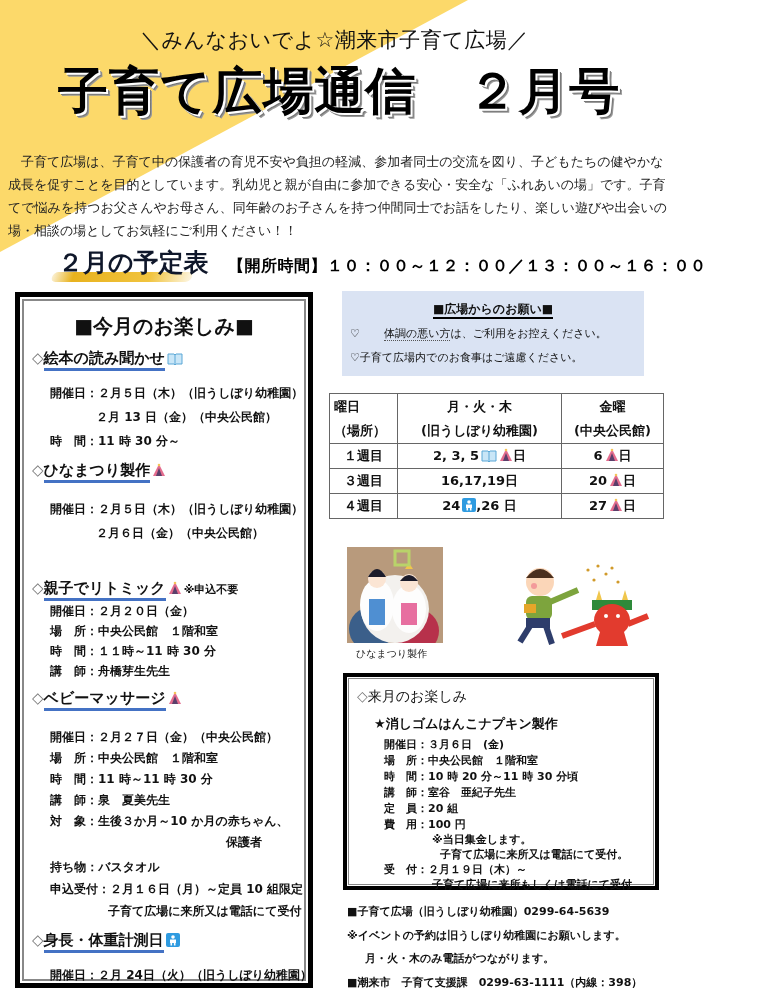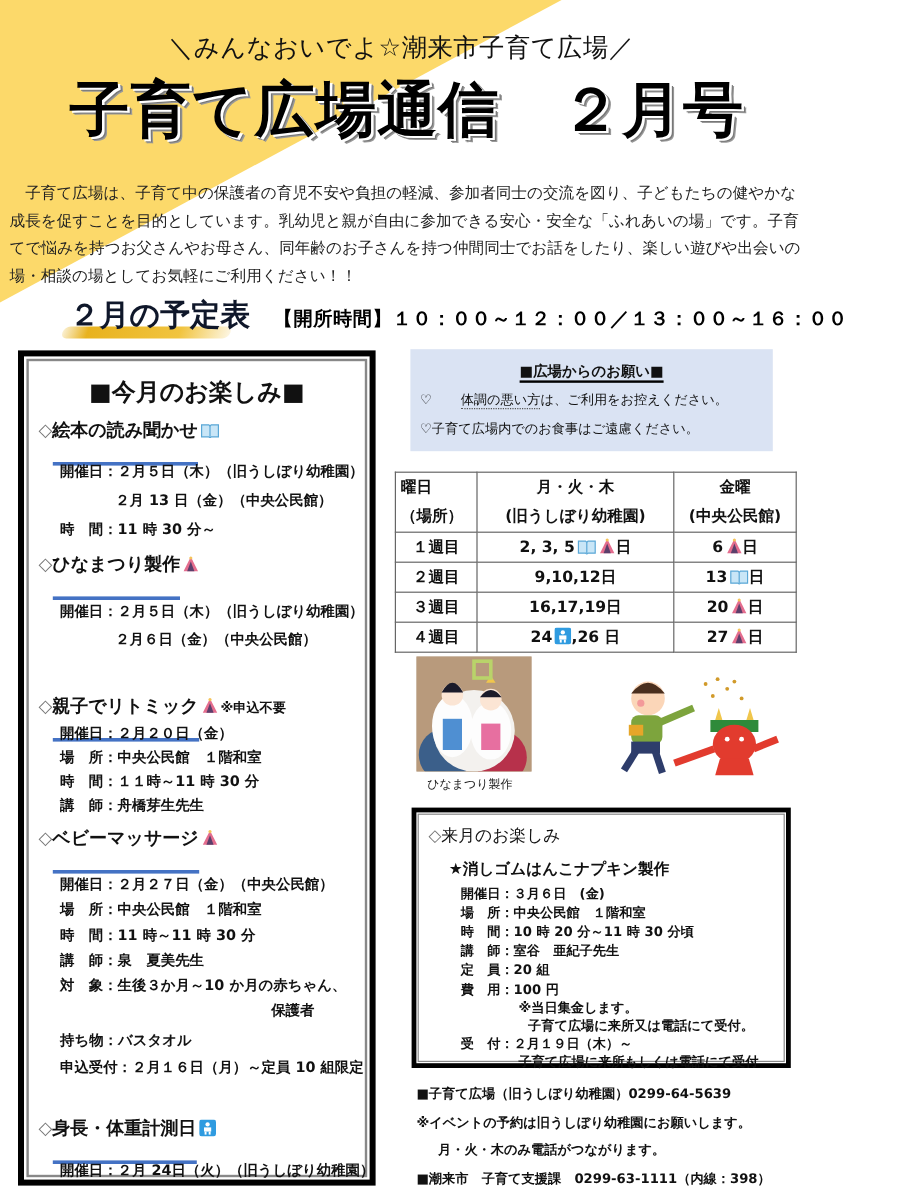--- a/index.html
+++ b/index.html
@@ -18,21 +18,21 @@
     .brush { position: absolute; left: 52px; top: 272px; width: 140px; height: 10px; background: linear-gradient(90deg, rgba(233,180,30,0.2), #e8b21e 15%, #f1c43f 70%, rgba(240,190,50,0.15)); border-radius: 6px; transform: skewX(-20deg); }
     .hours { position: absolute; left: 228px; top: 256px; font-size: 16px; font-weight: bold; color: #000; white-space: nowrap; letter-spacing: 0.5px; }
 
     
     .left-box { position: absolute; left: 15px; top: 292px; width: 298px; height: 696px; border: 5px solid #000; }
     .left-box-inner { position: absolute; left: 2px; top: 2px; right: 2px; bottom: 2px; border: 2px solid #888; background: #fff; }
     .lb-title { position: absolute; top: 12px; left: 0; right: 0; text-align: center; font-size: 20px; font-weight: bold; }
 
     .event-title { position: absolute; left: 8px; font-size: 15px; font-weight: bold; white-space: nowrap; }
     .event-title .diamond { font-weight: normal; color: #777; }
-    .event-title .txt { border-bottom: 3px solid #4472c4; padding-bottom: 18px; }
+    .event-title .txt { border-bottom: 3px solid #4472c4; padding-bottom: 1px; }
     .detail { position: absolute; font-size: 12px; font-weight: bold; white-space: nowrap; color: #111; }
     .note-small { font-size: 11px; font-weight: bold; margin-left: 2px; margin-top: 41px; }
 
     .ico { display: inline-block; vertical-align: -2px; margin-left: 2px; }
 
     
     .notice { position: absolute; left: 342px; top: 291px; width: 302px; height: 85px; background: #dae3f3; }
     .notice-title { position: absolute; left: 0; right: 0; top: 10px; text-align: center; font-size: 12px; font-weight: bold; }
     .notice-title span { border-bottom: 2px solid #000; padding-bottom: 1px; }
     .notice-line { position: absolute; left: 8px; font-size: 11px; color: #111; white-space: nowrap; }
@@ -123,20 +123,21 @@
           </svg></span>
     </div>
     <div class="detail" style="left:26px;top:428px">開催日：２月２７日（金）（中央公民館）</div>
     <div class="detail" style="left:26px;top:449px">場　所：中央公民館　１階和室</div>
     <div class="detail" style="left:26px;top:470px">時　間：11 時～11 時 30 分</div>
     <div class="detail" style="left:26px;top:491px">講　師：泉　夏美先生</div>
     <div class="detail" style="left:26px;top:512px">対　象：生後３か月～10 か月の赤ちゃん、</div>
     <div class="detail" style="left:202px;top:533px">保護者</div>
     <div class="detail" style="left:26px;top:558px">持ち物：バスタオル</div>
     <div class="detail" style="left:26px;top:580px">申込受付：２月１６日（月）～定員 10 組限定</div>
+    <div class="detail" style="left:84px;top:602px">子育て広場に来所又は電話にて受付</div>
 
     <div class="event-title" style="top:630px">
       <span class="diamond">◇</span><span class="txt">身長・体重計測日</span><span class="ico"><svg width="14" height="14" viewBox="0 0 14 14">
             <rect x="0" y="0" width="14" height="14" rx="2" fill="#2f9be0"></rect>
             <circle cx="7" cy="4" r="1.8" fill="#fff"></circle>
             <rect x="4" y="6.5" width="6" height="3.5" fill="#fff"></rect>
             <rect x="4.5" y="10" width="1.6" height="2.5" fill="#fff"></rect>
             <rect x="7.9" y="10" width="1.6" height="2.5" fill="#fff"></rect>
           </svg></span>
     </div>
@@ -164,28 +165,20 @@
               <line x1="8" y1="2" x2="8" y2="11" stroke="#5aa7d6"></line>
             </svg></span><span class="ico"><svg width="14" height="14" viewBox="0 0 14 14">
               <path d="M7 1 L13 13 H1 Z" fill="#e46d8e"></path>
               <path d="M7 5 L10 13 H4 Z" fill="#5b3f6b"></path>
               <circle cx="7" cy="2" r="1.3" fill="#f5c45a"></circle>
             </svg></span><span>日</span></td>
     <td><span>6</span><span class="ico"><svg width="14" height="14" viewBox="0 0 14 14">
               <path d="M7 1 L13 13 H1 Z" fill="#e46d8e"></path>
               <path d="M7 5 L10 13 H4 Z" fill="#5b3f6b"></path>
               <circle cx="7" cy="2" r="1.3" fill="#f5c45a"></circle>
-            </svg></span><span>日</span></td>
-  </tr>
-  <tr>
-    <td>２週目</td>
-    <td><span>9,10,12</span><span>日</span></td>
-    <td><span>13</span><span class="ico"><svg width="16" height="12" viewBox="0 0 16 12">
-              <path d="M1 1h6l1 1 1-1h6v10H9l-1 1-1-1H1z" fill="#c9e6f7" stroke="#5aa7d6"></path>
-              <line x1="8" y1="2" x2="8" y2="11" stroke="#5aa7d6"></line>
             </svg></span><span>日</span></td>
   </tr>
   <tr>
     <td>３週目</td>
     <td><span>16,17,19</span><span>日</span></td>
     <td><span>20</span><span class="ico"><svg width="14" height="14" viewBox="0 0 14 14">
               <path d="M7 1 L13 13 H1 Z" fill="#e46d8e"></path>
               <path d="M7 5 L10 13 H4 Z" fill="#5b3f6b"></path>
               <circle cx="7" cy="2" r="1.3" fill="#f5c45a"></circle>
             </svg></span><span>日</span></td>

